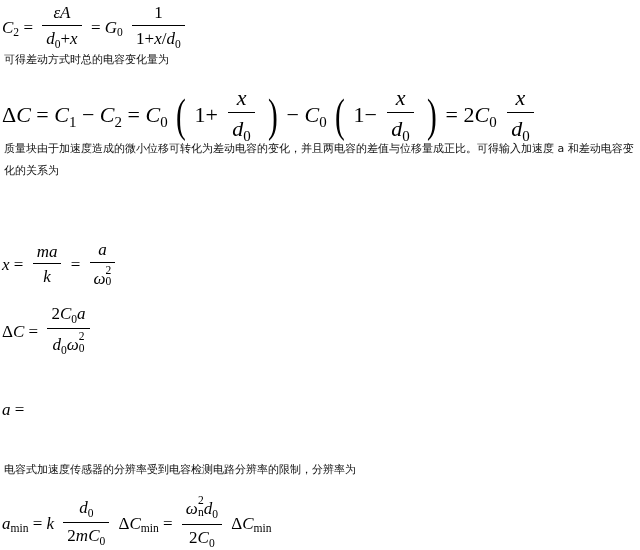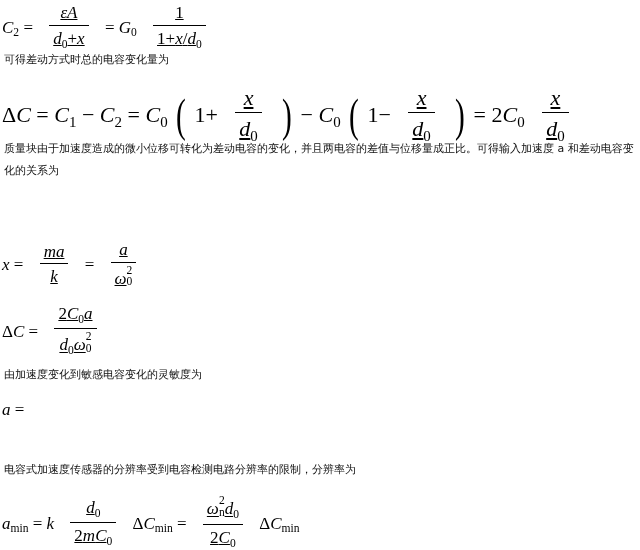--- a/index.html
+++ b/index.html
@@ -32,24 +32,23 @@
     font-family: "Liberation Serif", serif;
     color: #000;
     white-space: nowrap;
   }
   
   .it { font-style: italic; }
   .frac {
     display: inline-block;
     vertical-align: middle;
     text-align: center;
-    margin: 0 12px;
+    margin: 0 5px;
     position: relative;
     top: -0.1em;
-    text-decoration: underline;
   }
   .frac .num {
     display: block;
     padding: 0 4px 1px 4px;
     border-bottom: 1.1px solid #000;
     line-height: 1.25;
   }
   .frac .den {
     display: block;
     padding: 2px 4px 0 4px;
@@ -166,21 +165,20 @@
 
   <div class="eqrow eq" id="eq-dc2">
     <span>Δ</span><span class="it">C</span>
     <span>=</span>
     <span class="frac">
       <span class="num"><span>2</span><span class="it">C</span><span class="sub">0</span><span class="it">a</span></span>
       <span class="den"><span class="it">d</span><span class="sub">0</span><span class="it">ω</span><span class="subsup"><span class="s-up">2</span><span class="s-dn">0</span></span></span>
     </span>
   </div>
 
-  <p class="eqrow para" id="p-3">由加速度变化到敏感电容变化的灵敏度为</p>
 
   <div class="eqrow eq" id="eq-a">
     <span class="it">a</span>
     <span>=</span>
   </div>
 
   <p class="eqrow para" id="p-4">电容式加速度传感器的分辨率受到电容检测电路分辨率的限制，分辨率为</p>
 
   <div class="eqrow eq" id="eq-amin">
     <span class="it">a</span><span class="sub">min</span>

